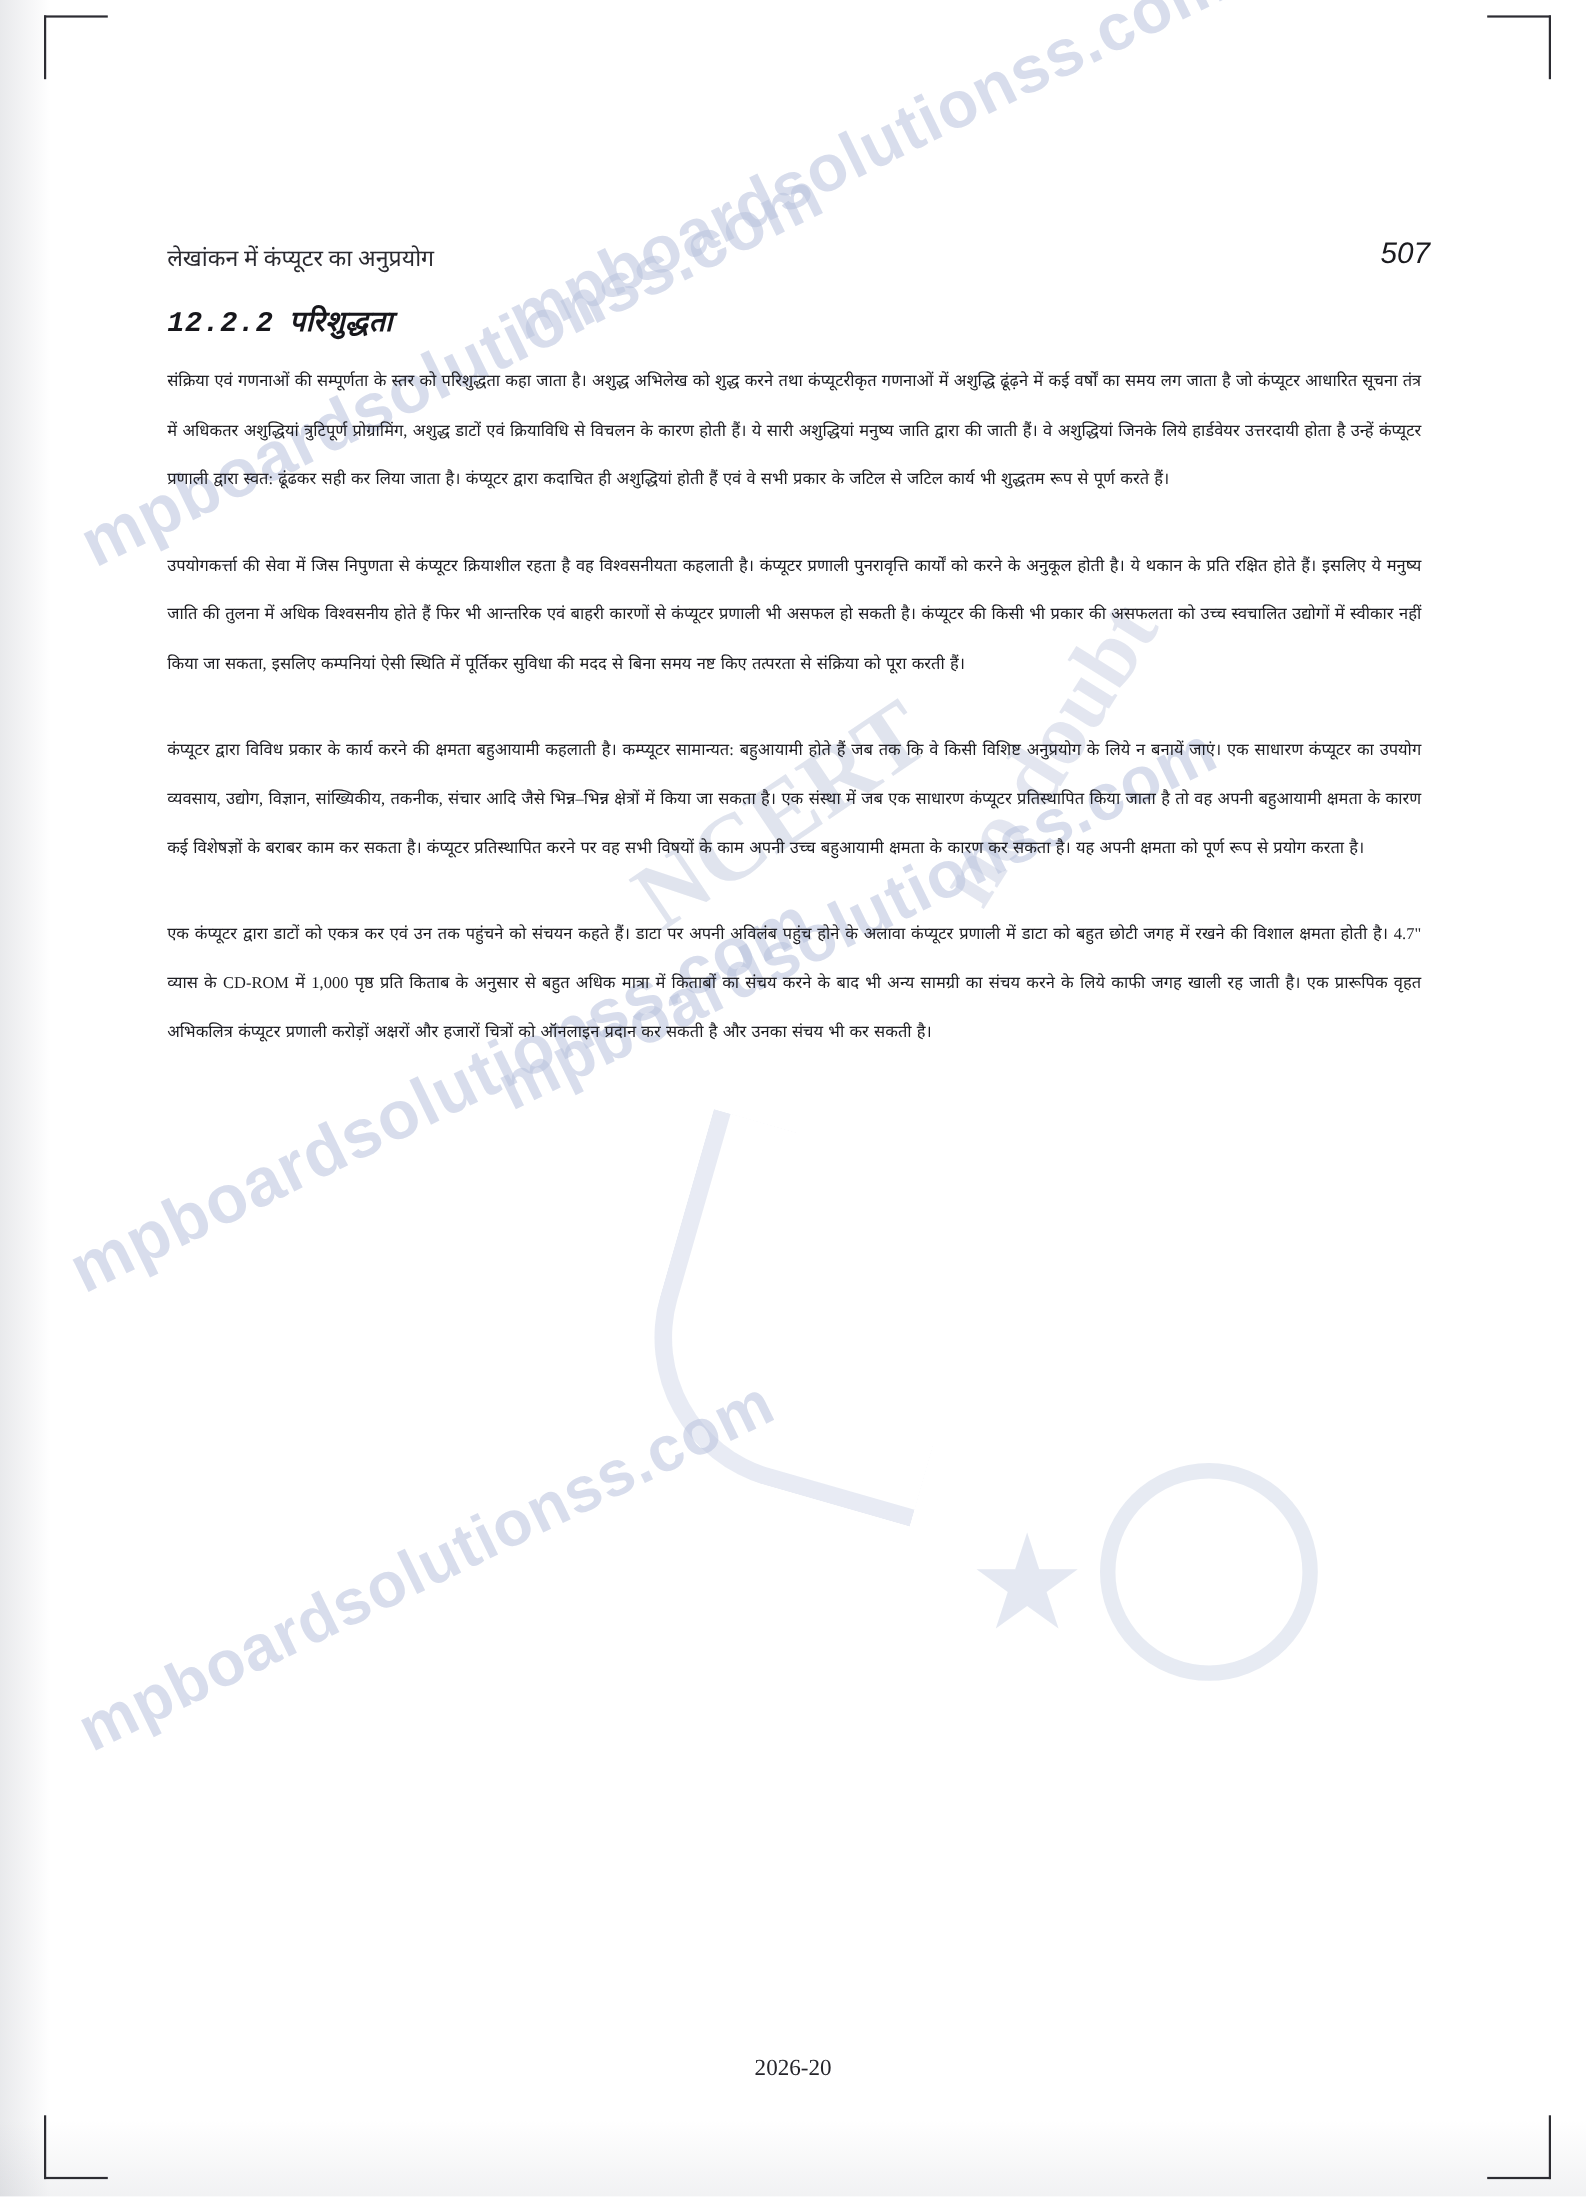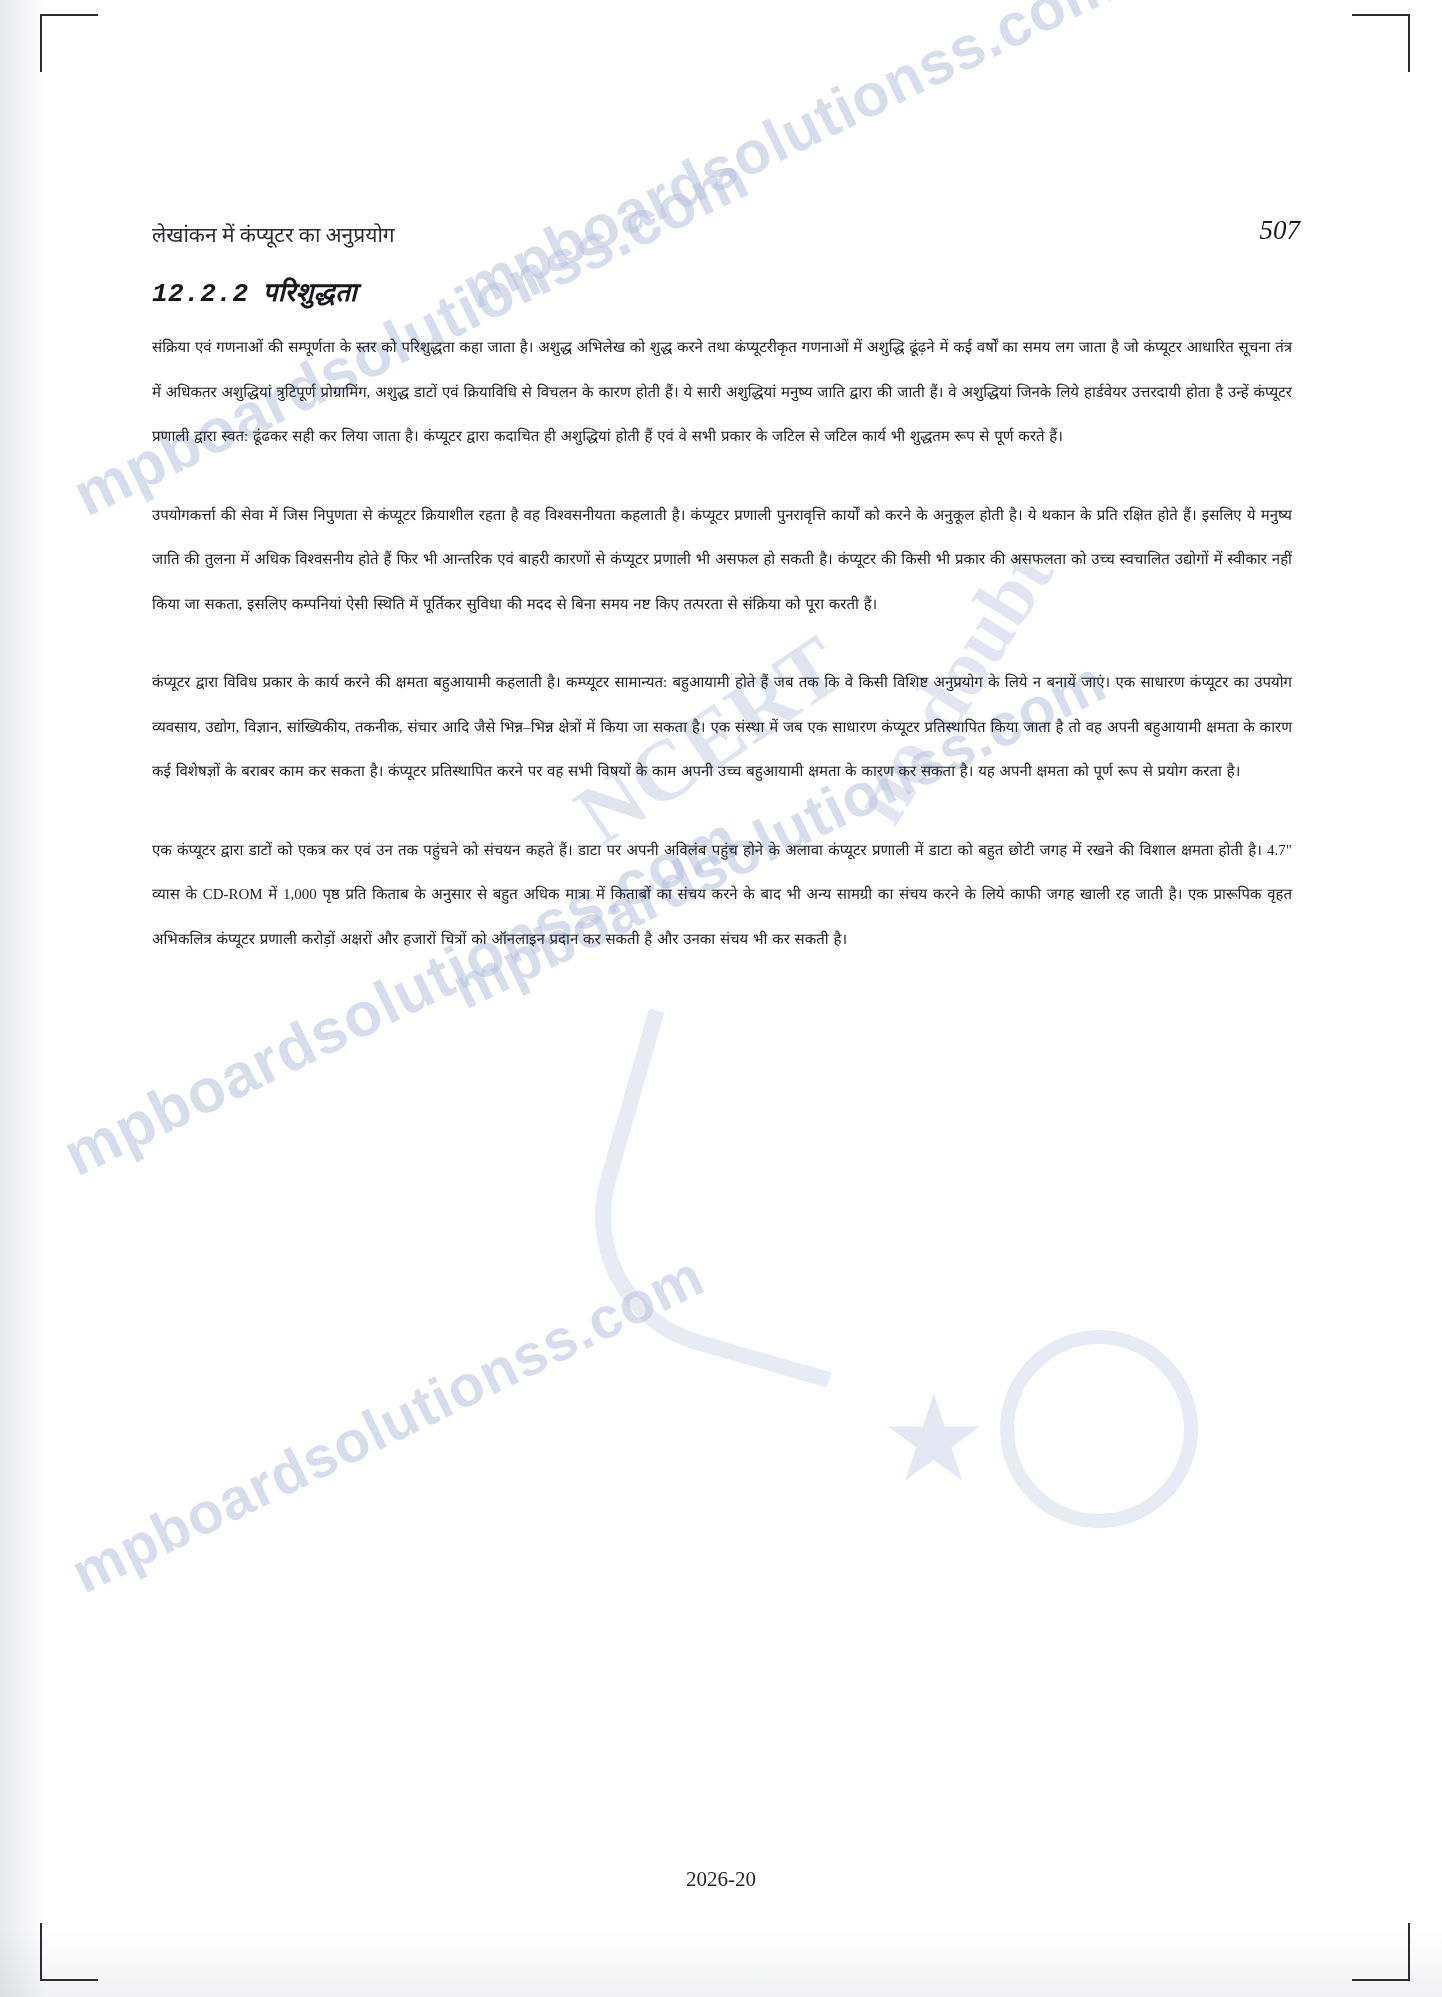--- a/index.html
+++ b/index.html
@@ -130,21 +130,21 @@
     font-size: 21px;
     color: #2a2a30;
   }
   .folio {
     position: absolute;
     top: 200px;
     right: 142px;
     font-size: 27px;
     font-style: italic;
     color: #1b1b1f;
-    font-family: Liberation Serif, serif;
+    font-family: Liberation Sans, sans-serif;
   }
   .body-col {
     position: absolute;
     top: 258px;
     left: 152px;
     width: 1140px;
   }
   h2.sec {
     margin: 0 0 16px 0;
     font-size: 26px;

